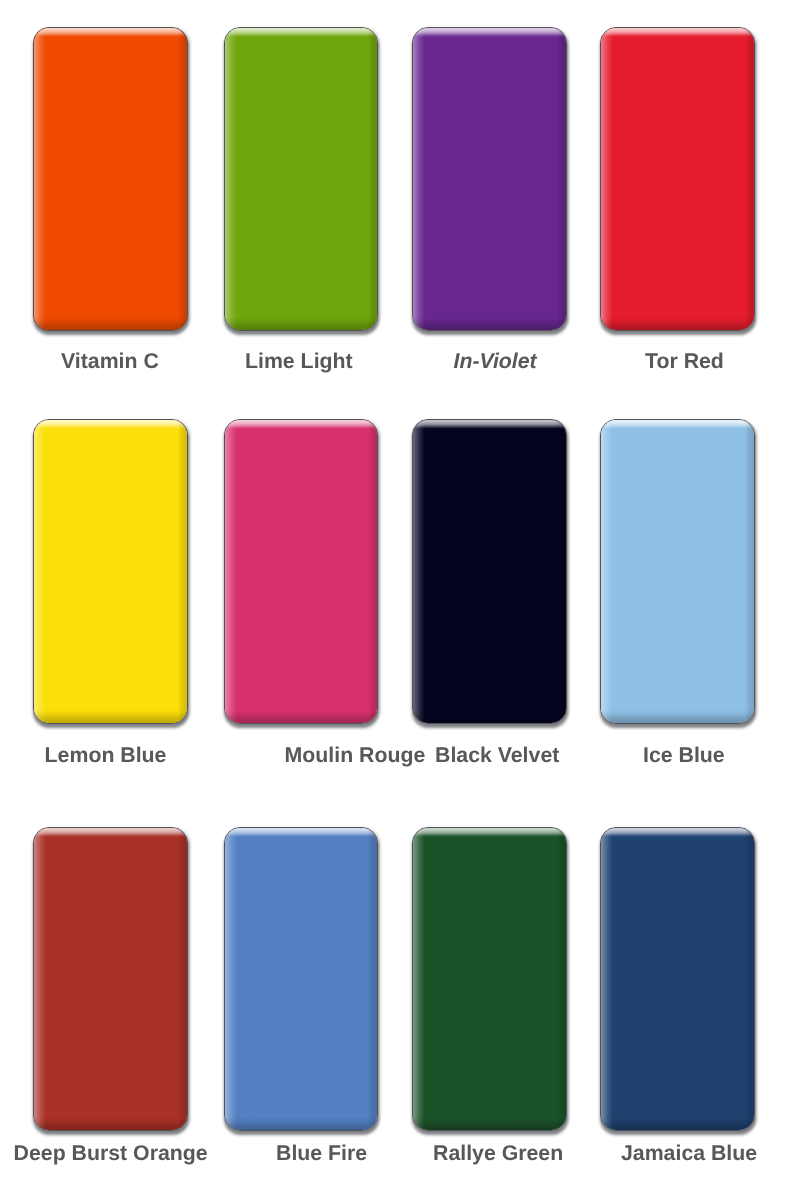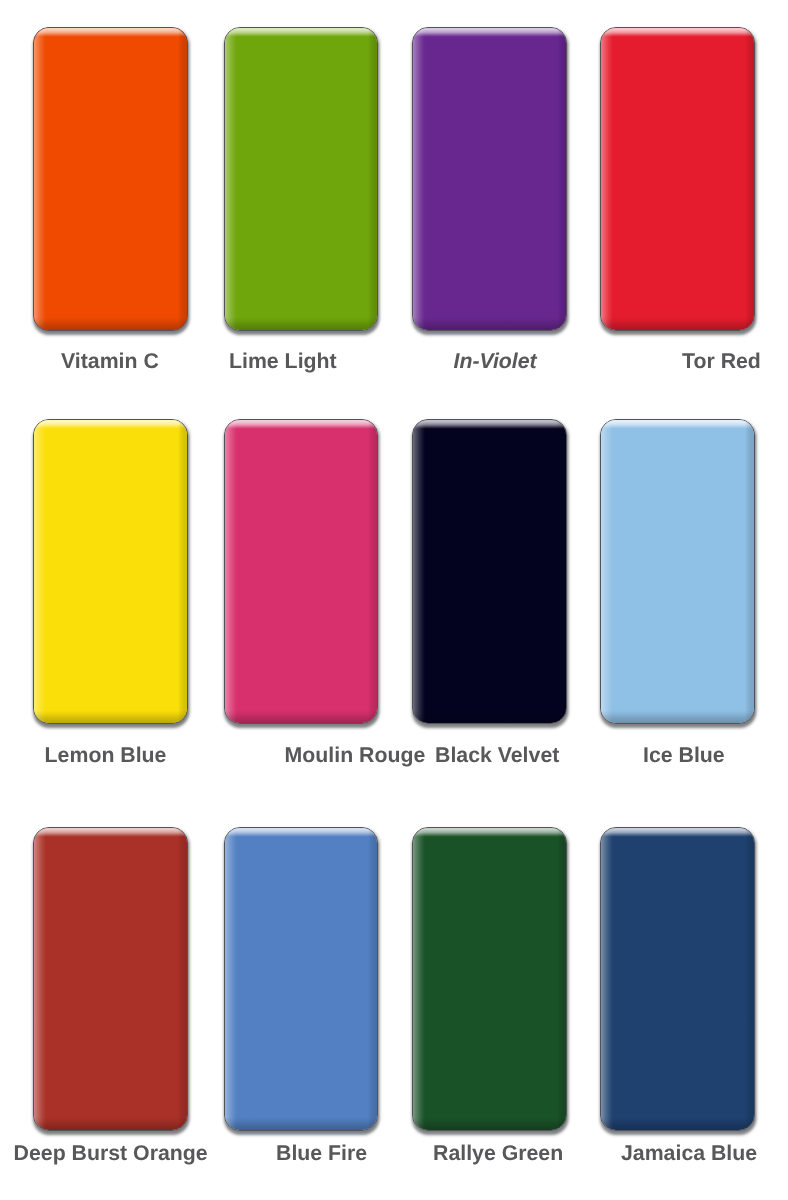--- a/index.html
+++ b/index.html
@@ -111,21 +111,21 @@
   </div>
 
   <div class="swatch-cell r0 c1">
     <div class="chip">
       <div class="chip-base" style="background: rgb(111, 166, 11);"></div>
       <div class="gloss-top"></div>
       <div class="gloss-left"></div>
       <div class="shade-right"></div>
       <div class="shade-bottom"></div>
     </div>
-    <div class="caption" style="left: 229px;">Lime Light</div>
+    <div class="caption" style="left: 245px;">Lime Light</div>
   </div>
 
   <div class="swatch-cell r0 c2">
     <div class="chip">
       <div class="chip-base" style="background: rgb(103, 39, 142);"></div>
       <div class="gloss-top"></div>
       <div class="gloss-left"></div>
       <div class="shade-right"></div>
       <div class="shade-bottom"></div>
     </div>
@@ -133,21 +133,21 @@
   </div>
 
   <div class="swatch-cell r0 c3">
     <div class="chip">
       <div class="chip-base" style="background: rgb(229, 28, 45);"></div>
       <div class="gloss-top"></div>
       <div class="gloss-left"></div>
       <div class="shade-right"></div>
       <div class="shade-bottom"></div>
     </div>
-    <div class="caption" style="left: 682px;">Tor Red</div>
+    <div class="caption" style="left: 645px;">Tor Red</div>
   </div>
 
   <div class="swatch-cell r1 c0">
     <div class="chip">
       <div class="chip-base" style="background: rgb(251, 223, 8);"></div>
       <div class="gloss-top"></div>
       <div class="gloss-left"></div>
       <div class="shade-right"></div>
       <div class="shade-bottom"></div>
     </div>

